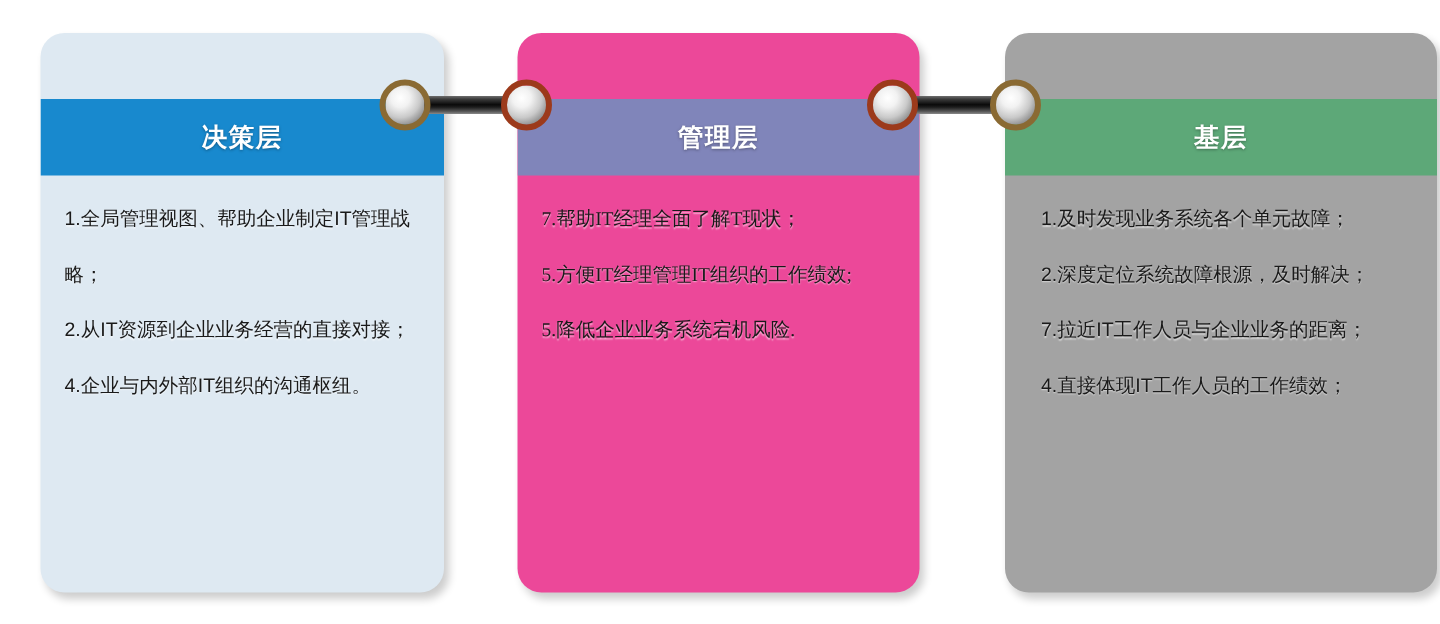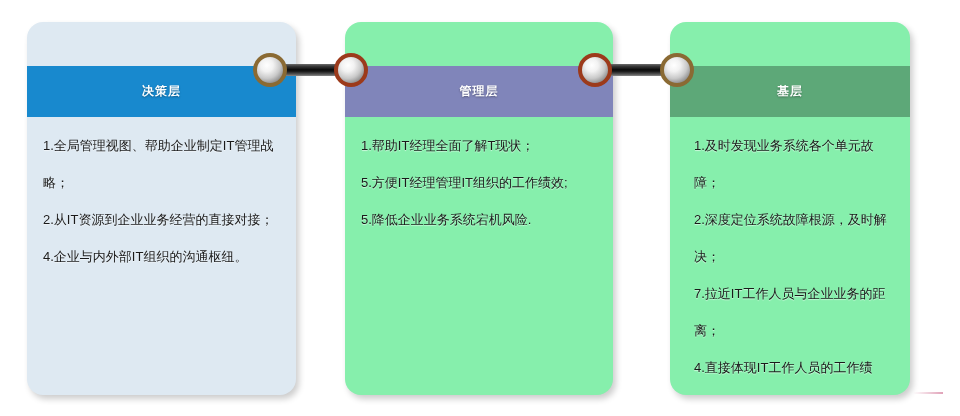--- a/index.html
+++ b/index.html
@@ -62,21 +62,21 @@
     z-index: 2;
   }
   .card-header {
     position: absolute;
     left: 0;
     right: 0;
     box-sizing: border-box;
     display: flex;
     align-items: center;
     justify-content: center;
-    font-size: 12px;
+    font-size: 17px;
     font-weight: bold;
     letter-spacing: 1px;
     color: #ffffff;
     text-shadow: 0 1px 2px rgba(0,0,0,0.35);
   }
   .card-body {
     position: absolute;
     left: 0;
     right: 0;
     bottom: 0;
@@ -96,29 +96,30 @@
   #card-decision {
     left: 27px; top: 22px; width: 269px; height: 373px;
     background: #dee9f2;
   }
   #card-decision .card-header { top: 44px; height: 51px; background: #1889ce; }
   #card-decision .card-body   { top: 95px; }
 
   
   #card-management {
     left: 345px; top: 22px; width: 268px; height: 373px;
-    background: #86efac;
+    background: #ec4899;
+    font-family: Liberation Serif, serif;
   }
   #card-management .card-header { top: 44px; height: 51px; background: #8085ba; }
   #card-management .card-body   { top: 95px; }
 
   
   #card-base {
-    left: 670px; top: 22px; width: 240px; height: 373px;
-    background: #86efac;
+    left: 670px; top: 22px; width: 288px; height: 373px;
+    background: #a3a3a3;
   }
   #card-base .card-header { top: 44px; height: 51px; background: #5da878; }
   #card-base .card-body   { top: 95px; padding-left: 24px; }
 
   
   #connector-1 { left: 253px; top: 53px; width: 115px; }
   #connector-2 { left: 578px; top: 53px; width: 116px; }
 
   .pink-artifact {
     position: absolute;
@@ -146,21 +147,21 @@
       <div class="bullet">2.从IT资源到企业业务经营的直接对接；</div>
       <div class="bullet">4.企业与内外部IT组织的沟通枢纽。</div>
     </div>
   </div>
 
   <div class="card" id="card-management">
     <div class="card-header">
       <span>管理层</span>
     </div>
     <div class="card-body">
-      <div class="bullet">1.帮助IT经理全面了解T现状；</div>
+      <div class="bullet">7.帮助IT经理全面了解T现状；</div>
       <div class="bullet">5.方便IT经理管理IT组织的工作绩效;</div>
       <div class="bullet">5.降低企业业务系统宕机风险.</div>
     </div>
   </div>
 
   <div class="card" id="card-base">
     <div class="card-header">
       <span>基层</span>
     </div>
     <div class="card-body">

